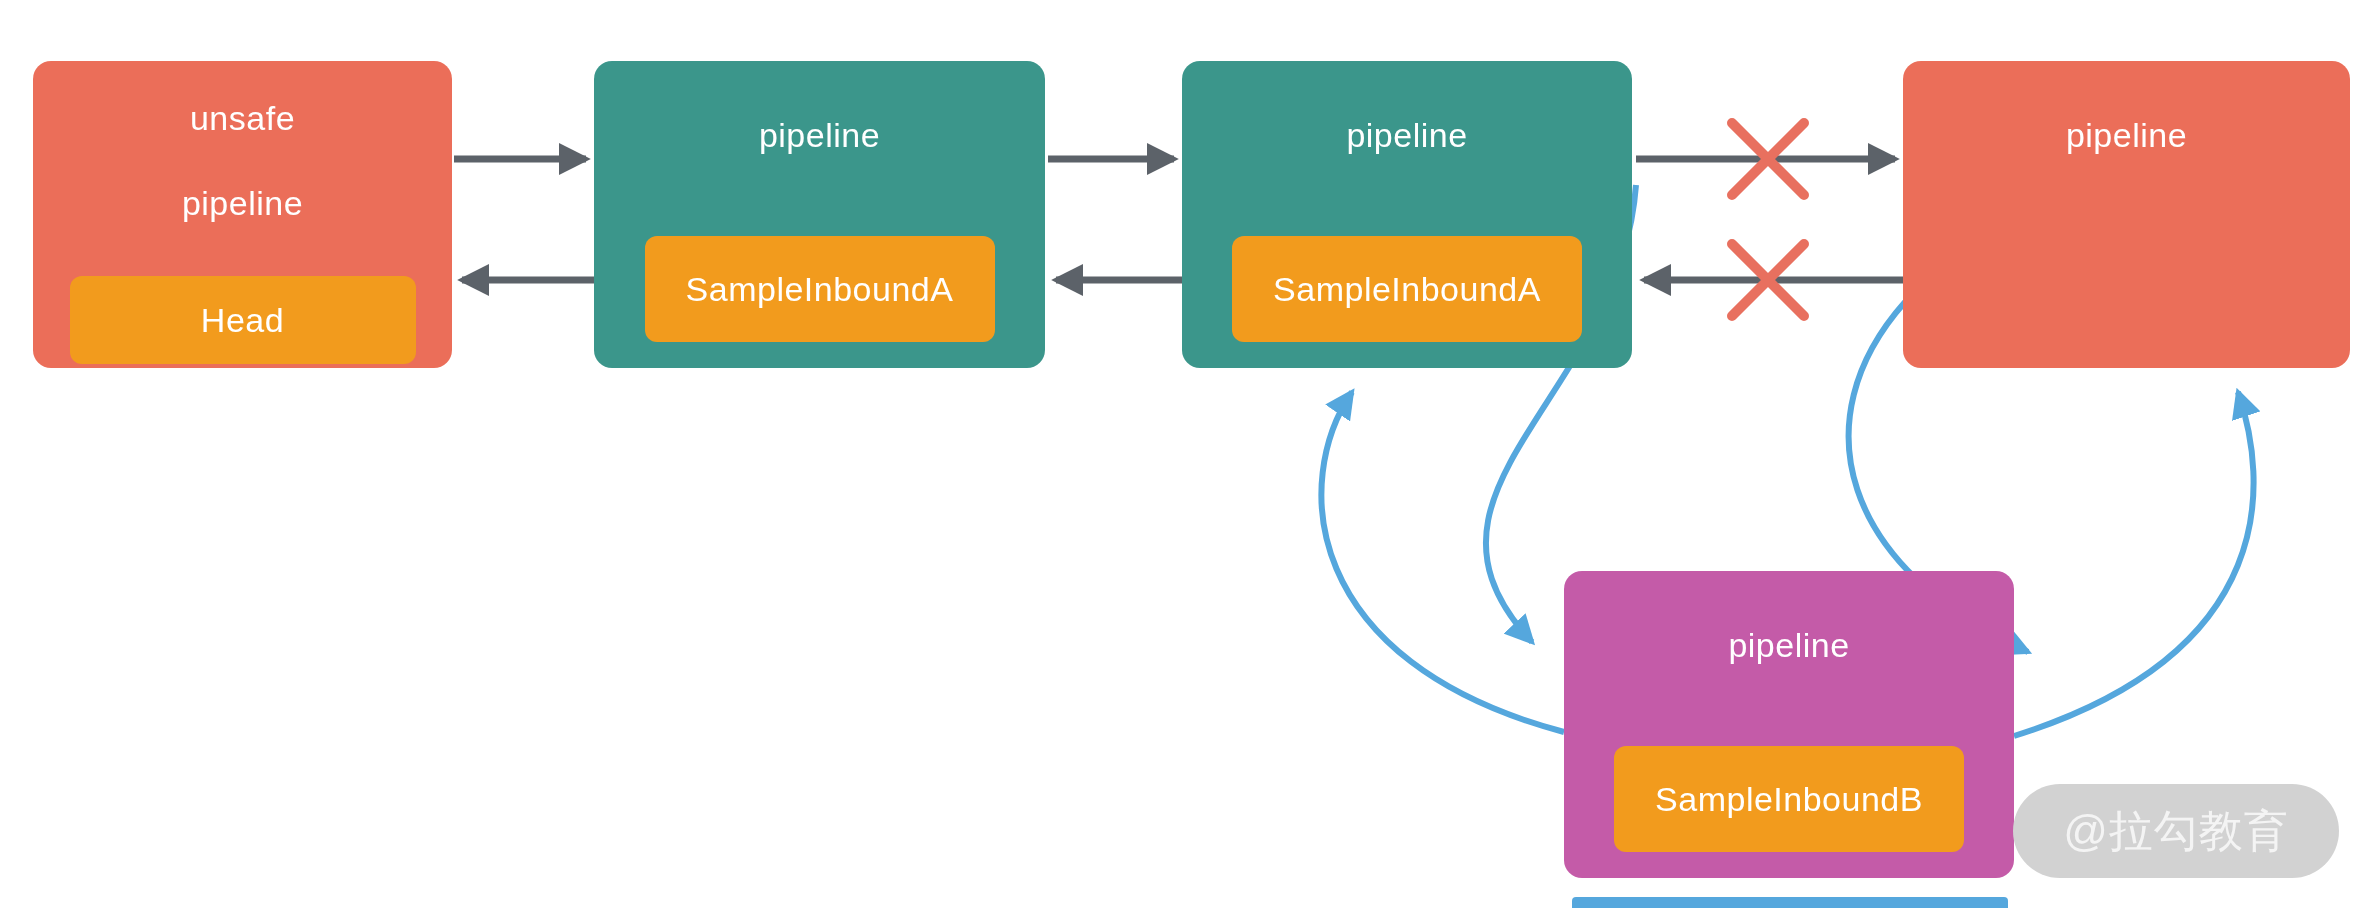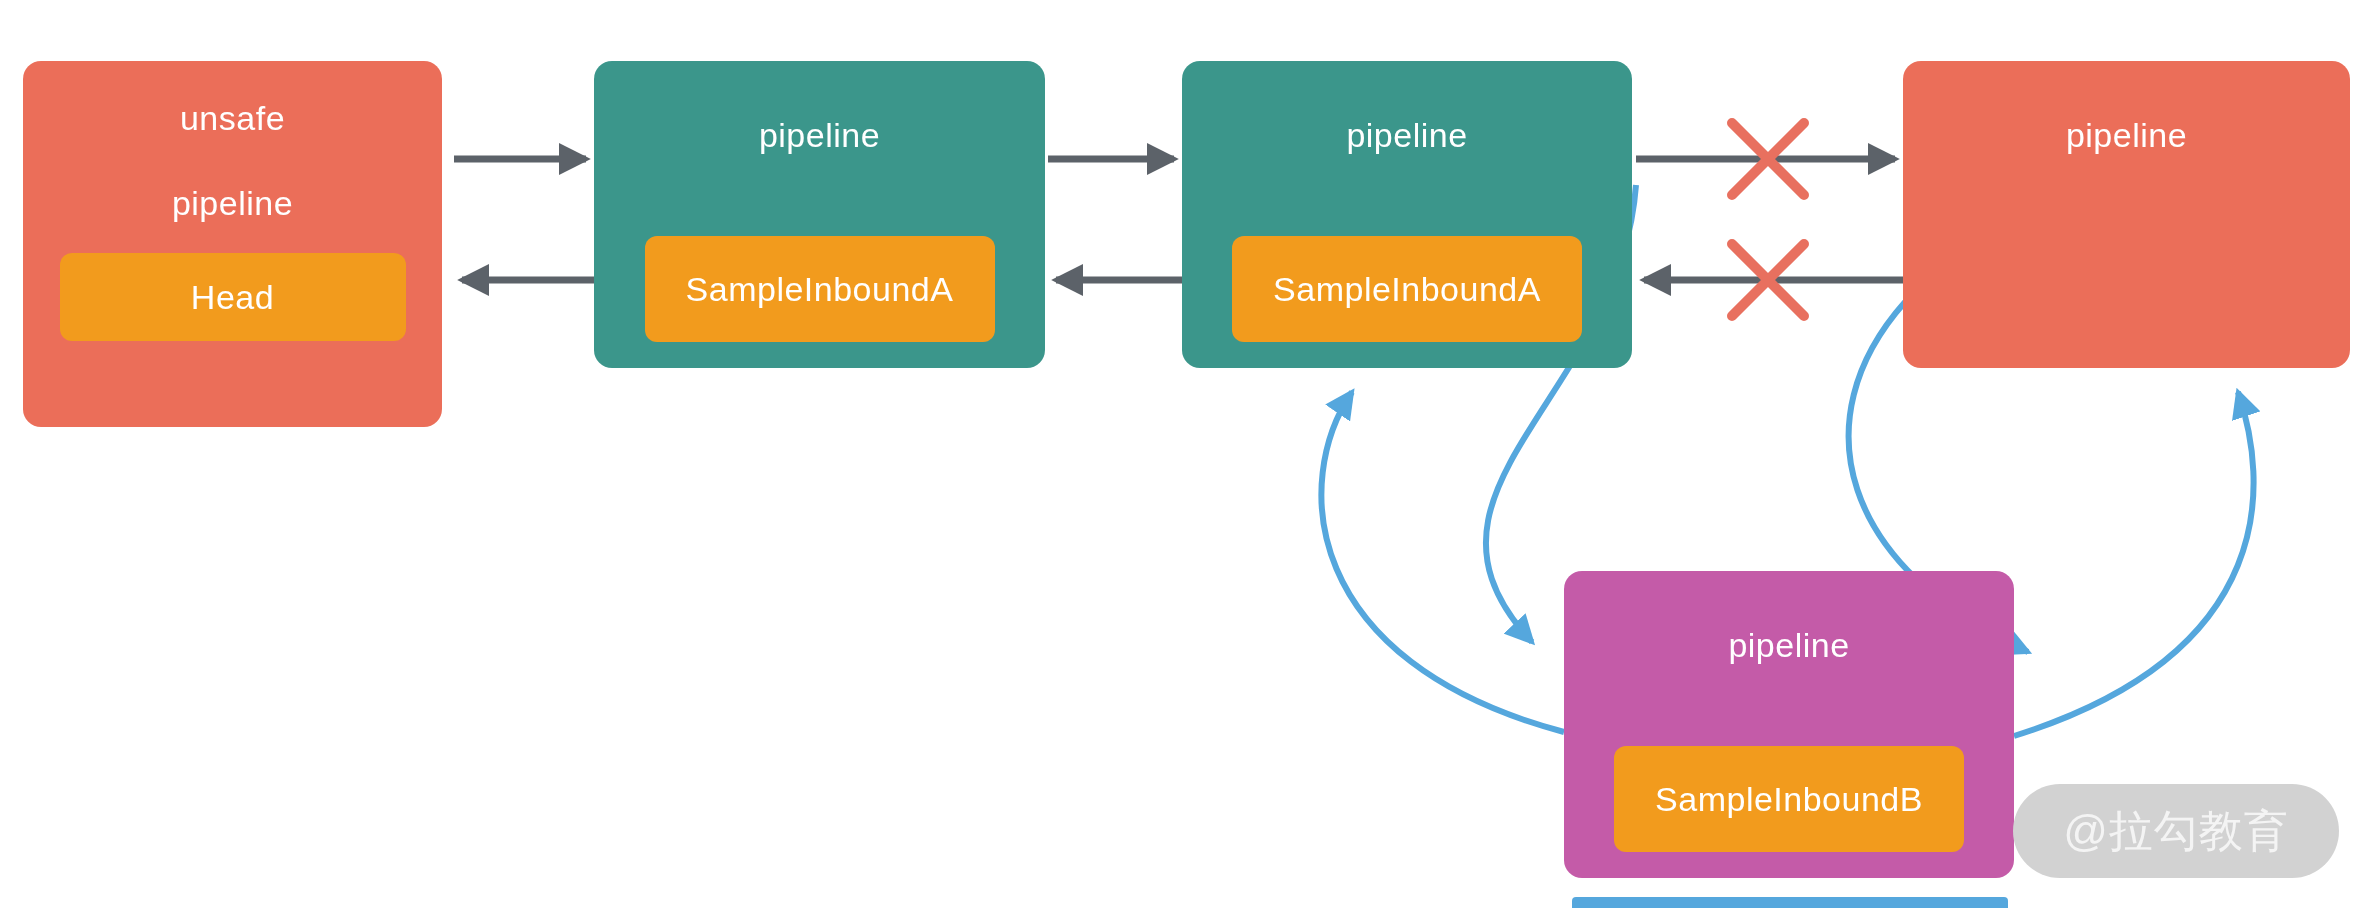--- a/index.html
+++ b/index.html
@@ -32,21 +32,21 @@
     letter-spacing:0.5px;
   }
 
   
   .node.std .title   { margin-top:55px; }
   .node.std .handler { margin-top:81px; width:350px; height:106px; }
 
   
   #node-head .title.t1   { margin-top:38px; }
   #node-head .title.t2   { margin-top:46px; }
-  #node-head .handler    { margin-top:30px; width:346px; height:88px; }
+  #node-head .handler    { margin-top:53px; width:346px; height:88px; }
 
   svg.overlay {
     position:absolute;
     left:0; top:0;
     width:2374px; height:908px;
     pointer-events:none;
   }
 
   .watermark {
     position:absolute;
@@ -102,21 +102,21 @@
       <line x1="1732" y1="244" x2="1804" y2="316"></line>
       <line x1="1804" y1="244" x2="1732" y2="316"></line>
     </g>
 
     <path d="M 1636 185 C 1620 400, 1390 490, 1532 642" fill="none" stroke="#55A7DD" stroke-width="6" marker-end="url(#mblue)"></path>
     <path d="M 1905 302 C 1800 420, 1842 568, 2028 652" fill="none" stroke="#55A7DD" stroke-width="6" marker-end="url(#mblue)"></path>
     <path d="M 1564 732 C 1300 662, 1292 480, 1352 392" fill="none" stroke="#55A7DD" stroke-width="6" marker-end="url(#mblue)"></path>
     <path d="M 2014 736 C 2282 652, 2268 480, 2238 392" fill="none" stroke="#55A7DD" stroke-width="6" marker-end="url(#mblue)"></path>
   </svg>
 
-  <div class="node salmon" id="node-head" style="left:23px; top:61px; width:419px; height:366px;">
+  <div class="node salmon" id="node-head" style="left:33px; top:61px; width:419px; height:307px;">
     <div class="title t1">unsafe</div>
     <div class="title t2">pipeline</div>
     <div class="handler">Head</div>
   </div>
 
   <div class="node teal std" style="left:594px; top:61px; width:451px; height:307px;">
     <div class="title">pipeline</div>
     <div class="handler">SampleInboundA</div>
   </div>
 

